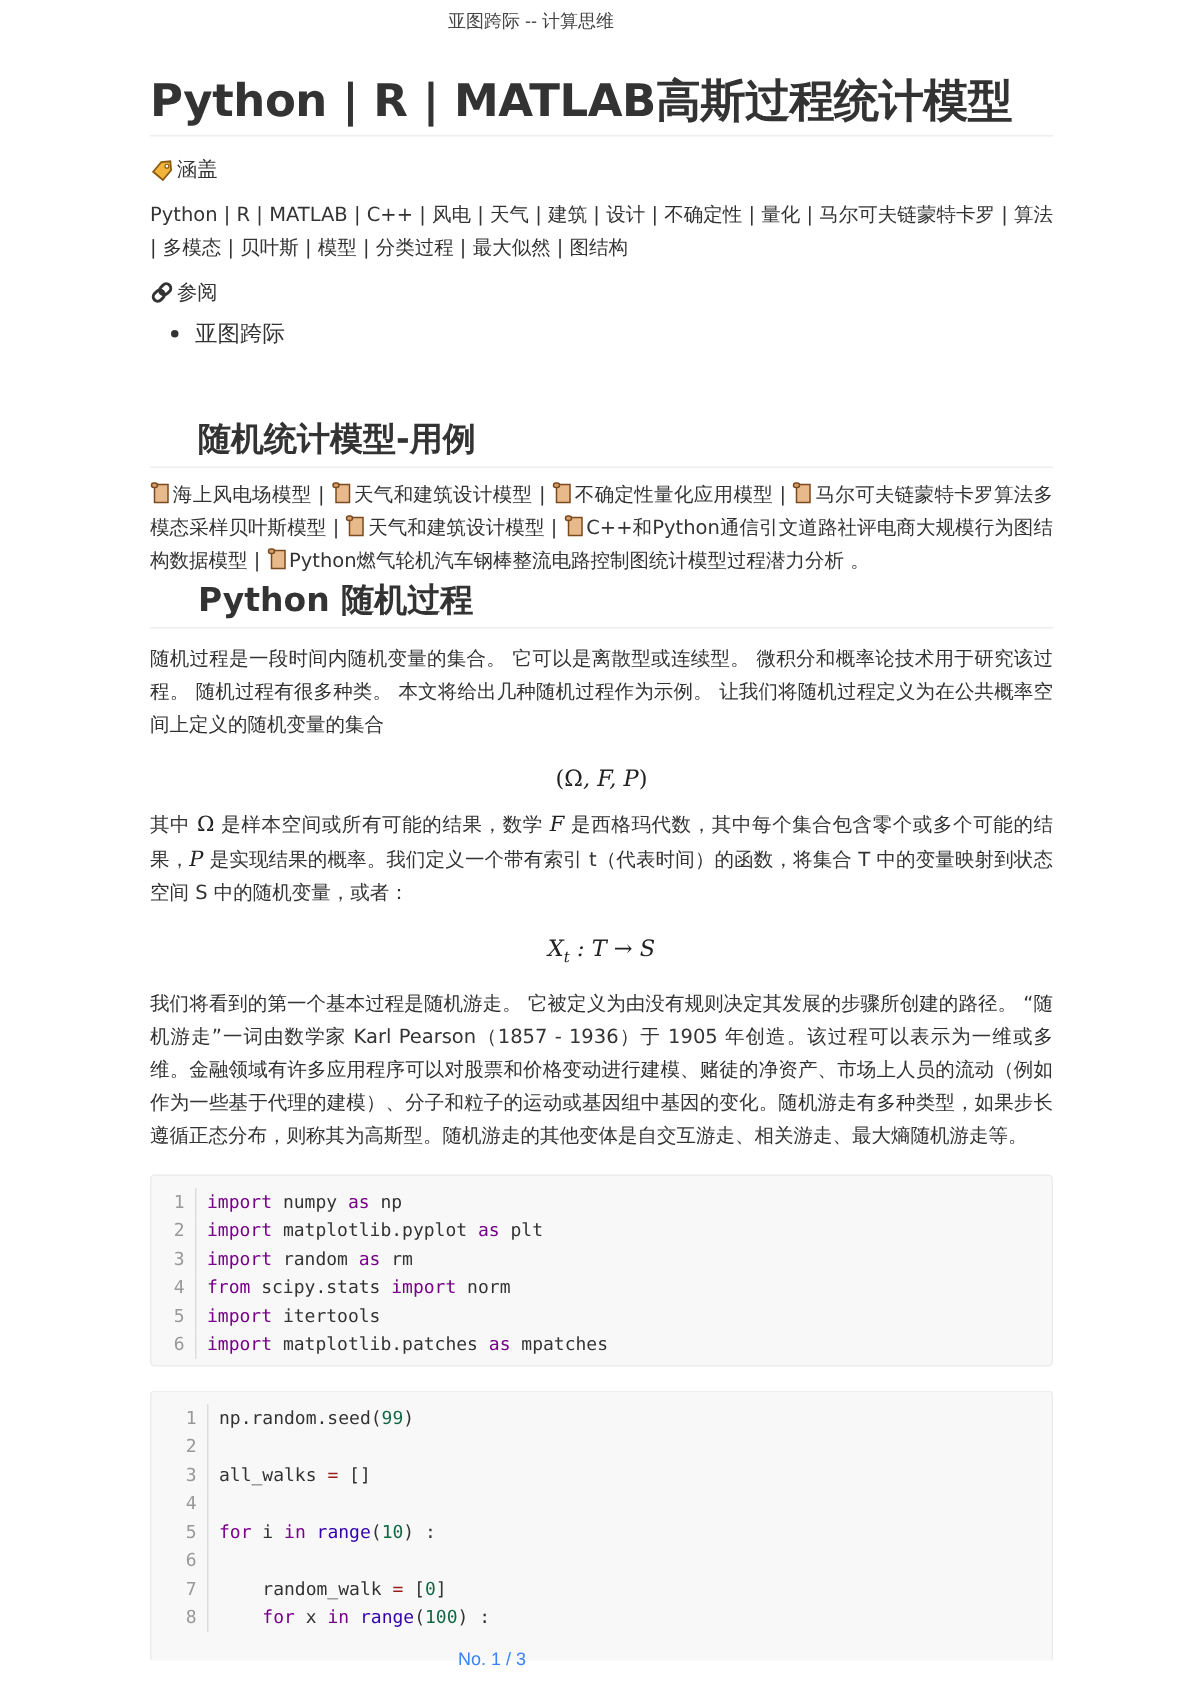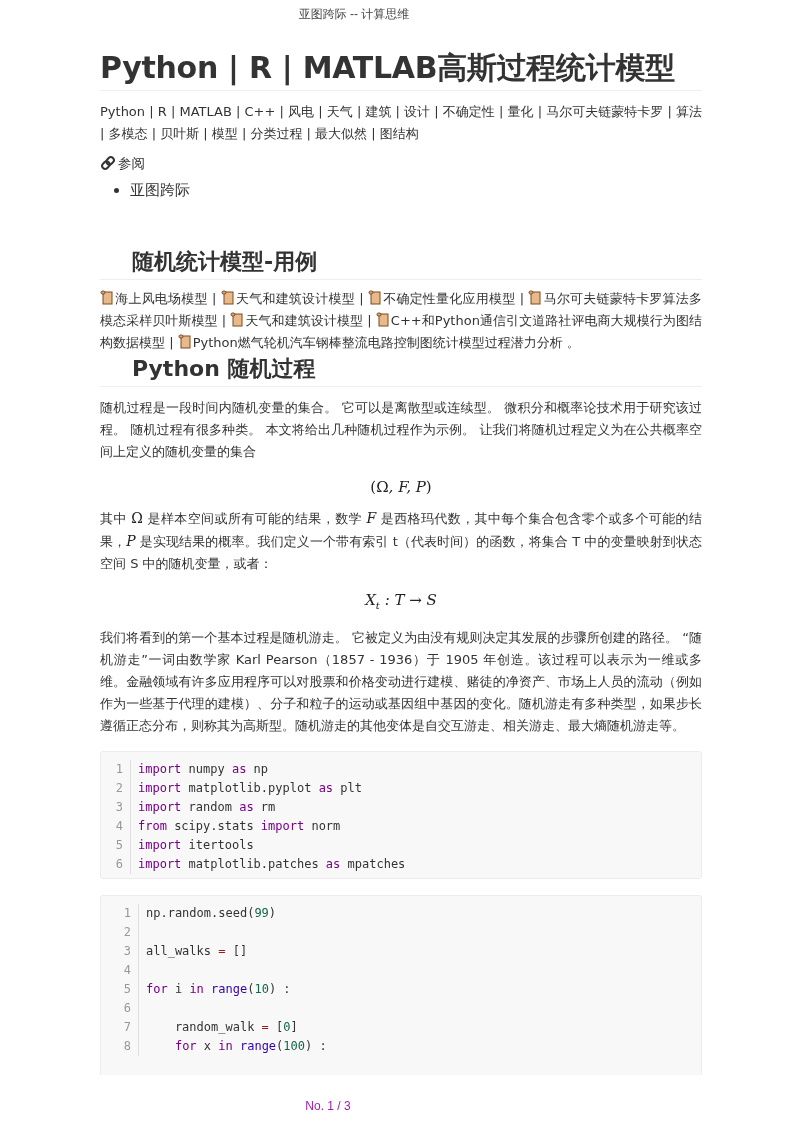--- a/index.html
+++ b/index.html
@@ -1,19 +1,19 @@
 <!DOCTYPE html>
 <html><head>
 <meta charset="utf-8">
 <style>
   * { box-sizing: border-box; margin: 0; padding: 0; }
   html, body { width: 800px; height: 1132px; background: #ffffff; overflow: hidden; }
   body { font-family: "DejaVu Sans", "Liberation Sans", sans-serif; color: #333333; position: relative; }
   .page-header { position: absolute; top: 6px; left: 0; width: 708px; text-align: center; font-size: 12px; color: #444; font-family: "Liberation Sans", sans-serif; }
-  .page-footer { position: absolute; top: 1099px; left: 0; width: 656px; text-align: center; font-size: 12px; color: #a21caf; font-family: "Liberation Sans", sans-serif; }
+  .page-footer { position: absolute; top: 1099px; left: 0; width: 656px; text-align: center; font-size: 12px; color: #3b82f6; font-family: "Liberation Sans", sans-serif; }
   .content { position: absolute; top: 48px; left: 100px; width: 602px; }
   h1.title { font-size: 30px; font-weight: bold; color: #333; line-height: 40px; padding-bottom: 2px; border-bottom: 1px solid #eeeeee; letter-spacing: -0.3px; }
   .label-line { font-size: 13.5px; margin-top: 12px; line-height: 20px; display: flex; align-items: center; }
   .label-line .ico { display: inline-block; width: 16px; height: 16px; margin-right: 2px; }
   p.body { font-size: 13px; line-height: 22px; color: #333; text-align: justify; }
   .tags { margin-top: 10px; }
   ul.refs { margin-top: 6px; padding-left: 30px; font-size: 15px; line-height: 22px; }
   ul.refs li { list-style: disc; }
   h2.sec { font-size: 22px; font-weight: bold; color: #333; line-height: 30px; padding-left: 32px; border-bottom: 1px solid #eeeeee; padding-bottom: 2px; }
   .scroll { display: inline-block; width: 14px; height: 15px; vertical-align: -2px; margin-right: 1px; position: relative; }
@@ -30,20 +30,29 @@
 </style>
 </head>
 <body>
 
 <div class="page-header">亚图跨际 -- 计算思维</div>
 
 <div class="content">
 
   <h1 class="title">Python | R | MATLAB高斯过程统计模型</h1>
 
+  <div class="label-line">
+    <span class="ico">
+      <svg width="16" height="16" viewBox="0 0 16 16">
+          <path d="M2 9 L8 3 L14 3 L14 9 L8 15 Z" fill="#f2b33d" stroke="#8a5a10" stroke-width="1.2" transform="rotate(-5 8 8)"></path>
+          <circle cx="11.3" cy="5.8" r="1.3" fill="#fff" stroke="#8a5a10" stroke-width="0.8"></circle>
+        </svg>
+    </span>
+    <span>涵盖</span>
+  </div>
   <p class="body tags">Python | R | MATLAB | C++ | 风电 | 天气 | 建筑 | 设计 | 不确定性 | 量化 | 马尔可夫链蒙特卡罗 | 算法 | 多模态 | 贝叶斯 | 模型 | 分类过程 | 最大似然 | 图结构</p>
 
   <div class="label-line" style="margin-top:8px;">
     <span class="ico">
       <svg width="16" height="16" viewBox="0 0 16 16">
           <g transform="rotate(-45 8 8)">
             <rect x="1" y="5" width="8" height="6" rx="3" fill="none" stroke="#333" stroke-width="2"></rect>
             <rect x="7" y="5" width="8" height="6" rx="3" fill="none" stroke="#333" stroke-width="2"></rect>
           </g>
         </svg>

